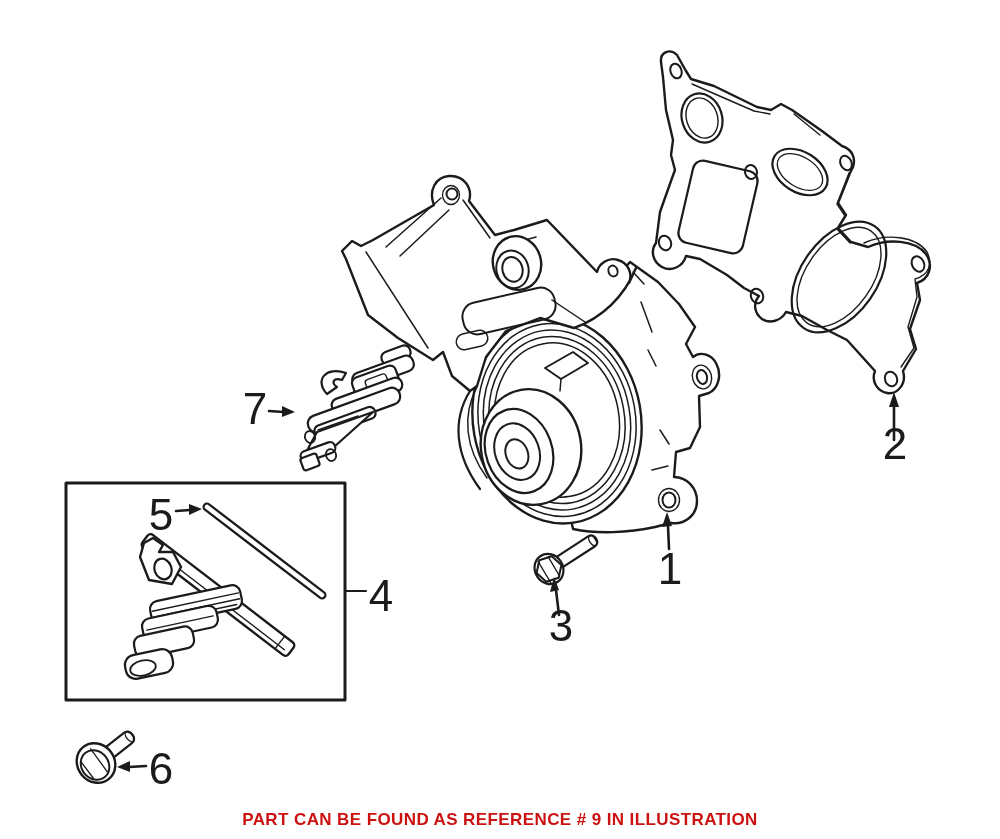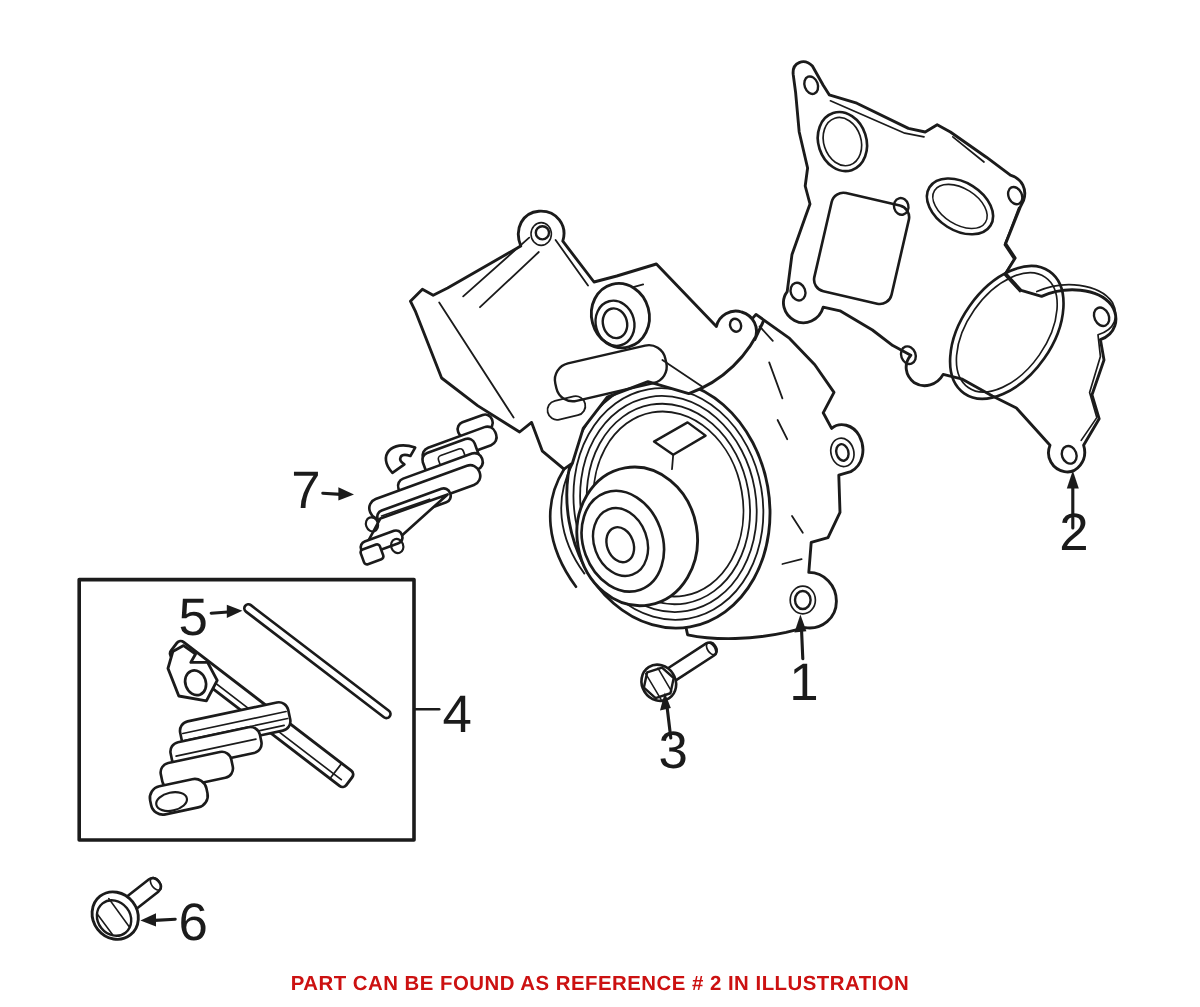--- a/index.html
+++ b/index.html
@@ -269,15 +269,15 @@
 </svg>
 
 <div class="ref-label" style="left:648px;top:547px">1</div>
 <div class="ref-label" style="left:873px;top:422px">2</div>
 <div class="ref-label" style="left:539px;top:604px">3</div>
 <div class="ref-label" style="left:359px;top:574px">4</div>
 <div class="ref-label" style="left:139px;top:493px">5</div>
 <div class="ref-label" style="left:139px;top:747px">6</div>
 <div class="ref-label" style="left:233px;top:387px">7</div>
 
-<div id="caption" style="color: rgb(204, 17, 17);">PART CAN BE FOUND AS REFERENCE # 2 IN ILLUSTRATION</div>
+<div id="caption" style="color: rgb(204, 17, 17);">PART CAN BE FOUND AS REFERENCE # 9 IN ILLUSTRATION</div>
 
 </div>
 
 </body></html>

